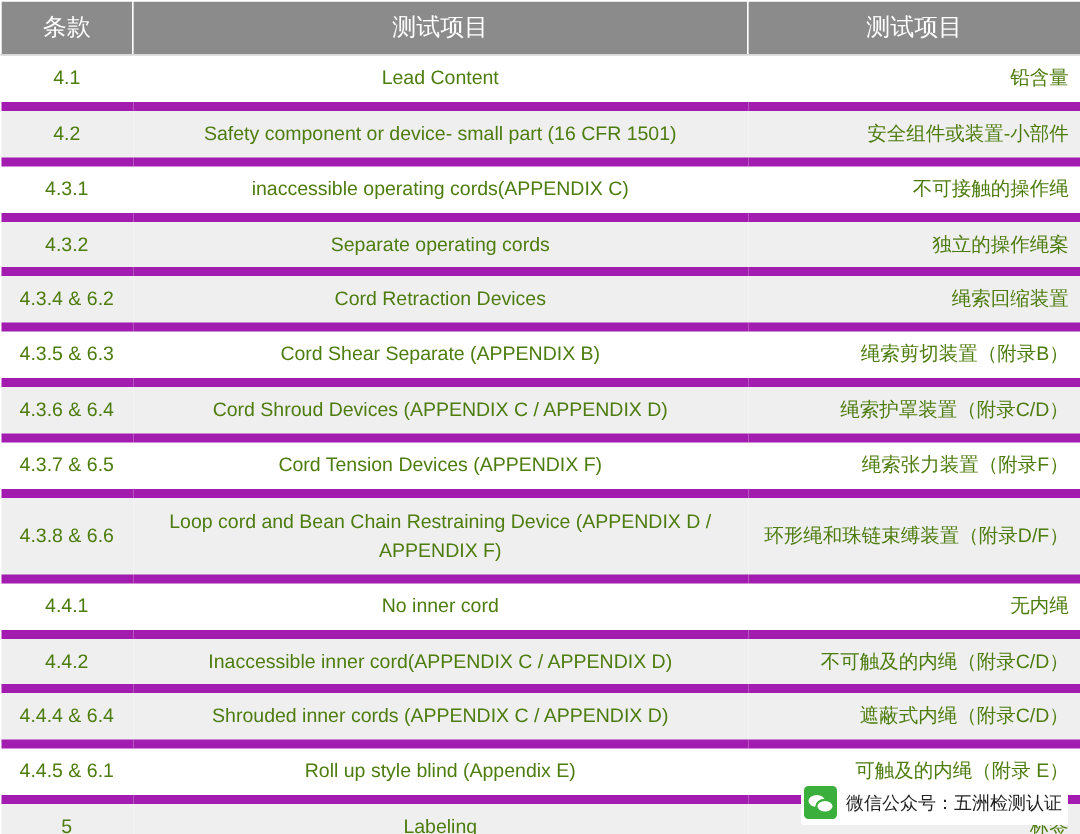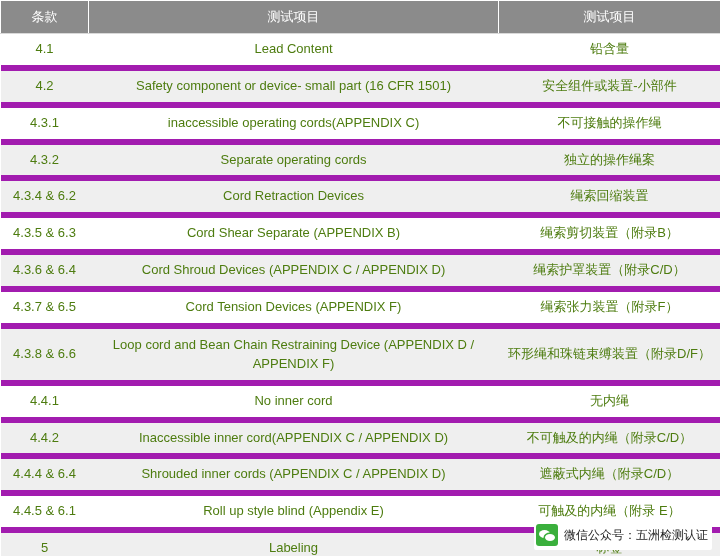--- a/index.html
+++ b/index.html
@@ -20,21 +20,21 @@
     table-layout: fixed;
   }
   table.spec-table col.col-clause { width: 88px; }
   table.spec-table col.col-en { width: 410px; }
   table.spec-table col.col-zh { width: 222px; }
 
   thead th {
     background: #8b8b8b;
     color: #ffffff;
     font-weight: normal;
-    font-size: 13px;
+    font-size: 16px;
     text-align: center;
     padding: 7px 4px;
     border: 1px solid #ffffff;
     border-bottom: 1px solid #d9d9d9;
   }
   thead th.th-clause {
     background: #8b8b8b;
   }
   tbody td {
     font-size: 13px;
@@ -52,21 +52,21 @@
   }
   td.clause {
     text-align: center;
     padding-left: 2px;
     padding-right: 2px;
   }
   td.en {
     text-align: center;
   }
   td.zh {
-    text-align: center;
+    text-align: right;
   }
   td.tall {
     line-height: 1.5;
   }
 
   
   .wechat-badge {
     position: absolute;
     right: 8px;
     bottom: 6px;

